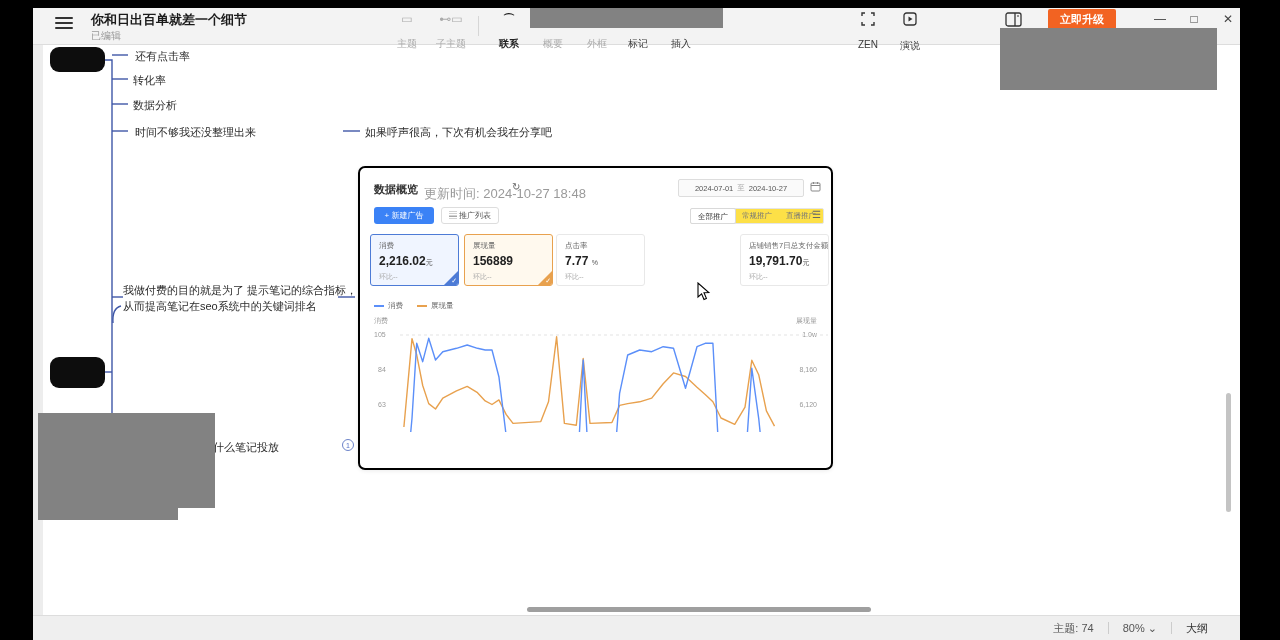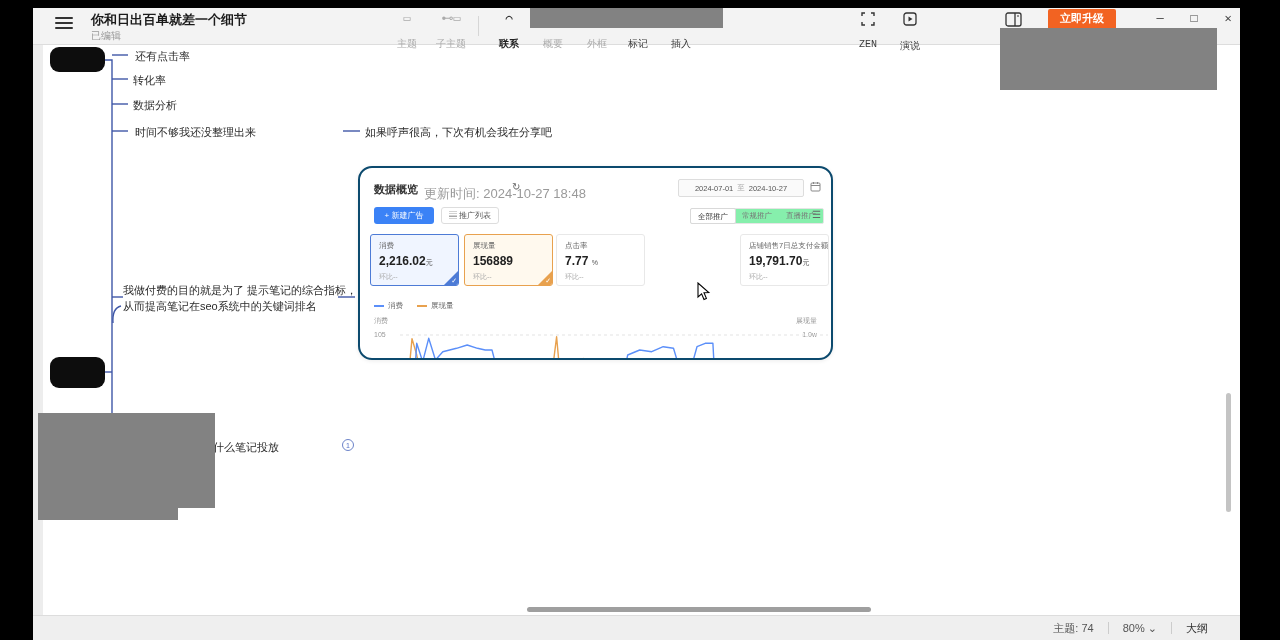--- a/index.html
+++ b/index.html
@@ -6,21 +6,21 @@
   html,body { width:1280px; height:640px; overflow:hidden; }
   body { font-family:"Liberation Sans", sans-serif; background:#000; position:relative; }
   .abs { position:absolute; }
 
   
   #frame-left  { left:0; top:0; width:33px; height:640px; background:#000; z-index:30; }
   #frame-right { left:1240px; top:0; width:40px; height:640px; background:#000; z-index:30; }
   #frame-top   { left:0; top:0; width:1280px; height:8px; background:#000; z-index:30; }
 
   
-  #toolbar { left:33px; top:8px; width:1207px; height:37px; background:#f3f3f3; border-bottom:1px solid #ddd; z-index:5;font-family:Liberation Mono, monospace; }
+  #toolbar { left:33px; top:8px; width:1207px; height:37px; background:#f3f3f3; border-bottom:1px solid #ddd; z-index:5; }
   #hamburger { left:22px; top:9px; width:18px; height:14px; cursor:pointer; }
   #hamburger span { display:block; height:2px; background:#333; margin-bottom:3px; border-radius:1px; }
   #doc-title { left:58px; top:3px; font-size:13px; font-weight:bold; color:#1a1a1a; }
   #doc-status { left:58px; top:21px; font-size:10px; color:#999; }
   .tb-item { top:2px; width:44px; text-align:center; color:#aaa; font-size:10px; }
   .tb-item .tb-icon { height:18px; line-height:18px; font-size:12px; }
   .tb-item .tb-label { margin-top:9px; }
   .tb-item.active { color:#1f1f1f; font-weight:bold; }
   .tb-item.dark { color:#3a3a3a; }
   .tb-divider { top:8px; width:1px; height:20px; background:#d6d6d6; }
@@ -30,34 +30,34 @@
 
   
   #canvas { left:33px; top:45px; width:1207px; height:570px; background:#fff; z-index:1;padding-left:36px; }
   #canvas-edge { left:0; top:0; width:10px; height:570px; background:#ededed; }
 
   .mm-label { font-size:11px; color:#2b2b2b; white-space:nowrap; }
   .black-node { background:#0d0d0d; border-radius:9px; }
   .redact { background:#828282; z-index:6; }
 
   
-  #dashboard { left:325px; top:121px; width:475px; height:194px; background:#fff; border:2px solid #0c4a6e;
-               border-radius:14px; z-index:2; overflow:hidden; box-shadow:0 1px 4px rgba(0,0,0,.08); }
+  #dashboard { left:325px; top:121px; width:475px; height:304px; background:#fff; border:2px solid #000000;
+               border-radius:7px; z-index:2; overflow:hidden; box-shadow:0 1px 4px rgba(0,0,0,.08); }
   .db-abs { position:absolute; }
   #db-title { left:14px; top:14px; font-size:11px; font-weight:bold; color:#333; }
   #db-updated { left:64px; top:17px; font-size:13px; color:#9a9a9a; }
   #db-refresh { left:152px; top:13px; font-size:10px; color:#666; cursor:pointer; }
   #db-daterange { left:318px; top:11px; width:126px; height:18px; border:1px solid #ddd; background:#fafafa;
                   border-radius:2px; font-size:7.5px; color:#555; display:flex; align-items:center; justify-content:center; gap:4px; cursor:pointer;}
   #db-calendar { left:450px; top:13px; cursor:pointer; }
   #btn-new-ad { left:14px; top:39px; width:60px; height:17px; background:#3b82f6; color:#fff; font-size:8px;
                 border-radius:3px; text-align:center; line-height:17px; cursor:pointer; }
   #btn-promo-list { left:81px; top:39px; width:58px; height:17px; border:1px solid #ddd; background:#fff; color:#555;
                     font-size:8px; border-radius:3px; text-align:center; line-height:15px; cursor:pointer; }
-  #db-tabs { left:330px; top:40px; height:16px; display:flex; background:#86efac; border:1px solid #e5e5e5; border-radius:2px;text-align:right; }
+  #db-tabs { left:330px; top:40px; height:16px; display:flex; background:#fde047; border:1px solid #e5e5e5; border-radius:2px;text-align:right; }
   .db-tab { font-size:7.5px; color:#777; padding:0 7px; line-height:14px; cursor:pointer; }
   .db-tab.selected { background:#fff; color:#333; border:1px solid #d9d9d9; border-radius:2px; margin:-1px; line-height:16px; }
   #db-listicon { left:452px; top:41px; font-size:10px; color:#666; cursor:pointer; }
 
   .metric-card { top:66px; width:89px; height:52px; border:1px solid #e8e8e8; border-radius:3px; background:#fff; padding:6px 8px; cursor:pointer; overflow:hidden;}
   .metric-card .m-label { font-size:7.5px; color:#666; white-space:nowrap; }
   .metric-card .m-value { font-size:12px; font-weight:bold; color:#222; margin-top:3px; }
   .metric-card .m-unit { font-size:7px; font-weight:normal; color:#555; }
   .metric-card .m-footer { font-size:7px; color:#aaa; margin-top:4px; }
   .metric-card.sel-blue { border-color:#4d7bd6; background:#f0f5ff; }

